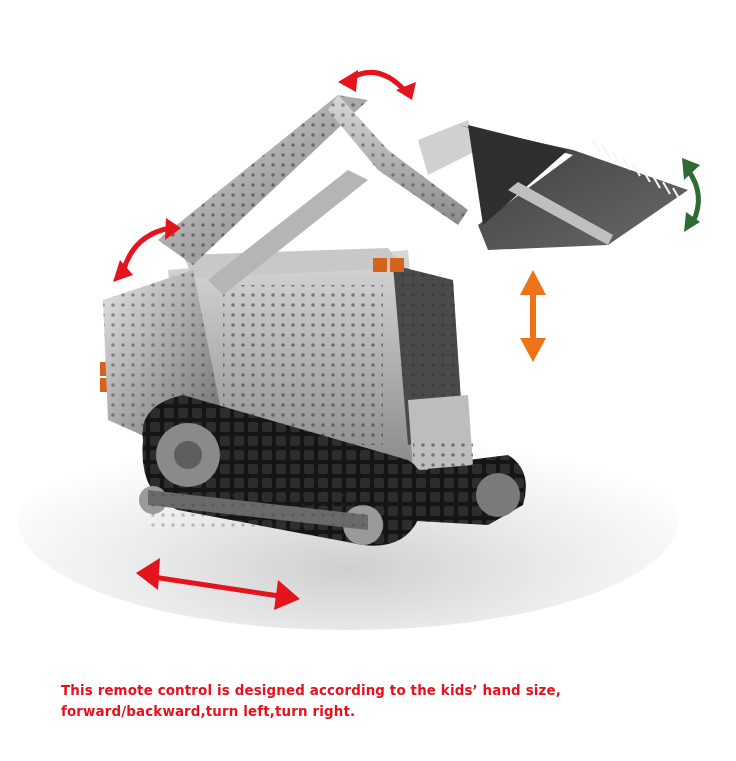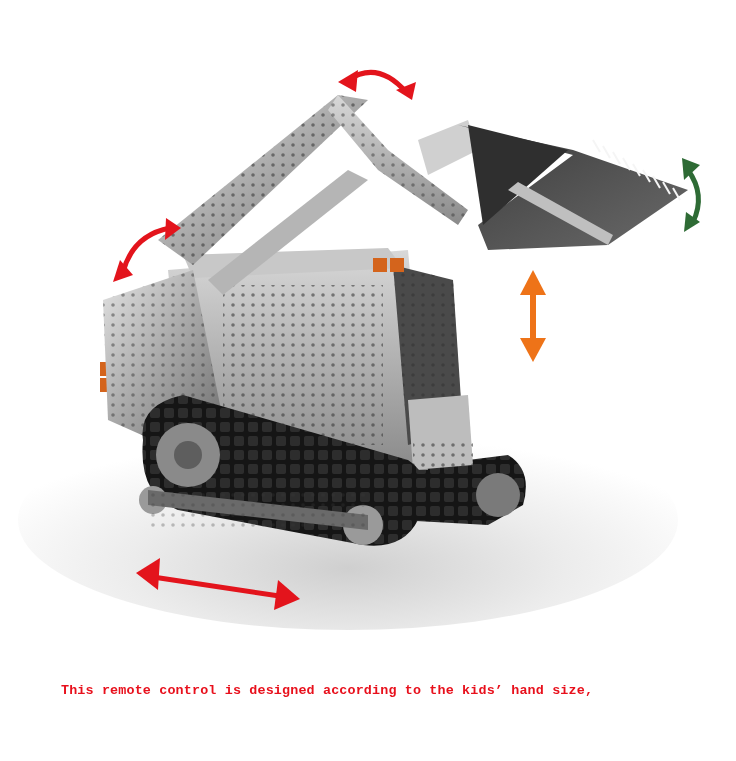--- a/index.html
+++ b/index.html
@@ -1,19 +1,19 @@
 <!DOCTYPE html>
 <html><head>
 <meta charset="utf-8">
 <style>
   html, body { margin:0; padding:0; background:#ffffff; }
   body { width:736px; height:761px; position:relative; overflow:hidden; font-family:"DejaVu Sans", sans-serif; }
   .photo { position:absolute; left:8px; top:0; width:720px; height:660px; }
   .photo svg { width:720px; height:660px; display:block; }
-  .caption { position:absolute; left:61px; top:680px; width:640px; color:#e8101c; font-size:13.4px; font-weight:bold; line-height:21px; letter-spacing:0.15px;font-family:Liberation Mono, monospace; }
+  .caption { position:absolute; left:61px; top:680px; width:640px; color:#e8101c; font-size:13.4px; font-weight:bold; line-height:21px; letter-spacing:0.15px; }
   .caption div { white-space:nowrap; }
 </style>
 </head>
 <body>
 
 <div class="photo">
   <svg viewBox="0 0 720 660" xmlns="http://www.w3.org/2000/svg">
     <defs>
       <radialGradient id="floor" cx="50%" cy="72%" r="60%">
         <stop offset="0%" stop-color="#cfcfcf"></stop>
@@ -132,13 +132,14 @@
     <g>
       <line x1="145" y1="577" x2="278" y2="597" stroke="#e3141c" stroke-width="5"></line>
       <polygon points="128,573 152,558 150,590" fill="#e3141c"></polygon>
       <polygon points="292,599 266,610 270,580" fill="#e3141c"></polygon>
     </g>
   </svg>
 </div>
 
 <div class="caption">
   <div>This remote control is designed according to the kids’  hand size,</div>
+  <div>forward/backward,turn left,turn right.</div>
 </div>
 
 </body></html>

